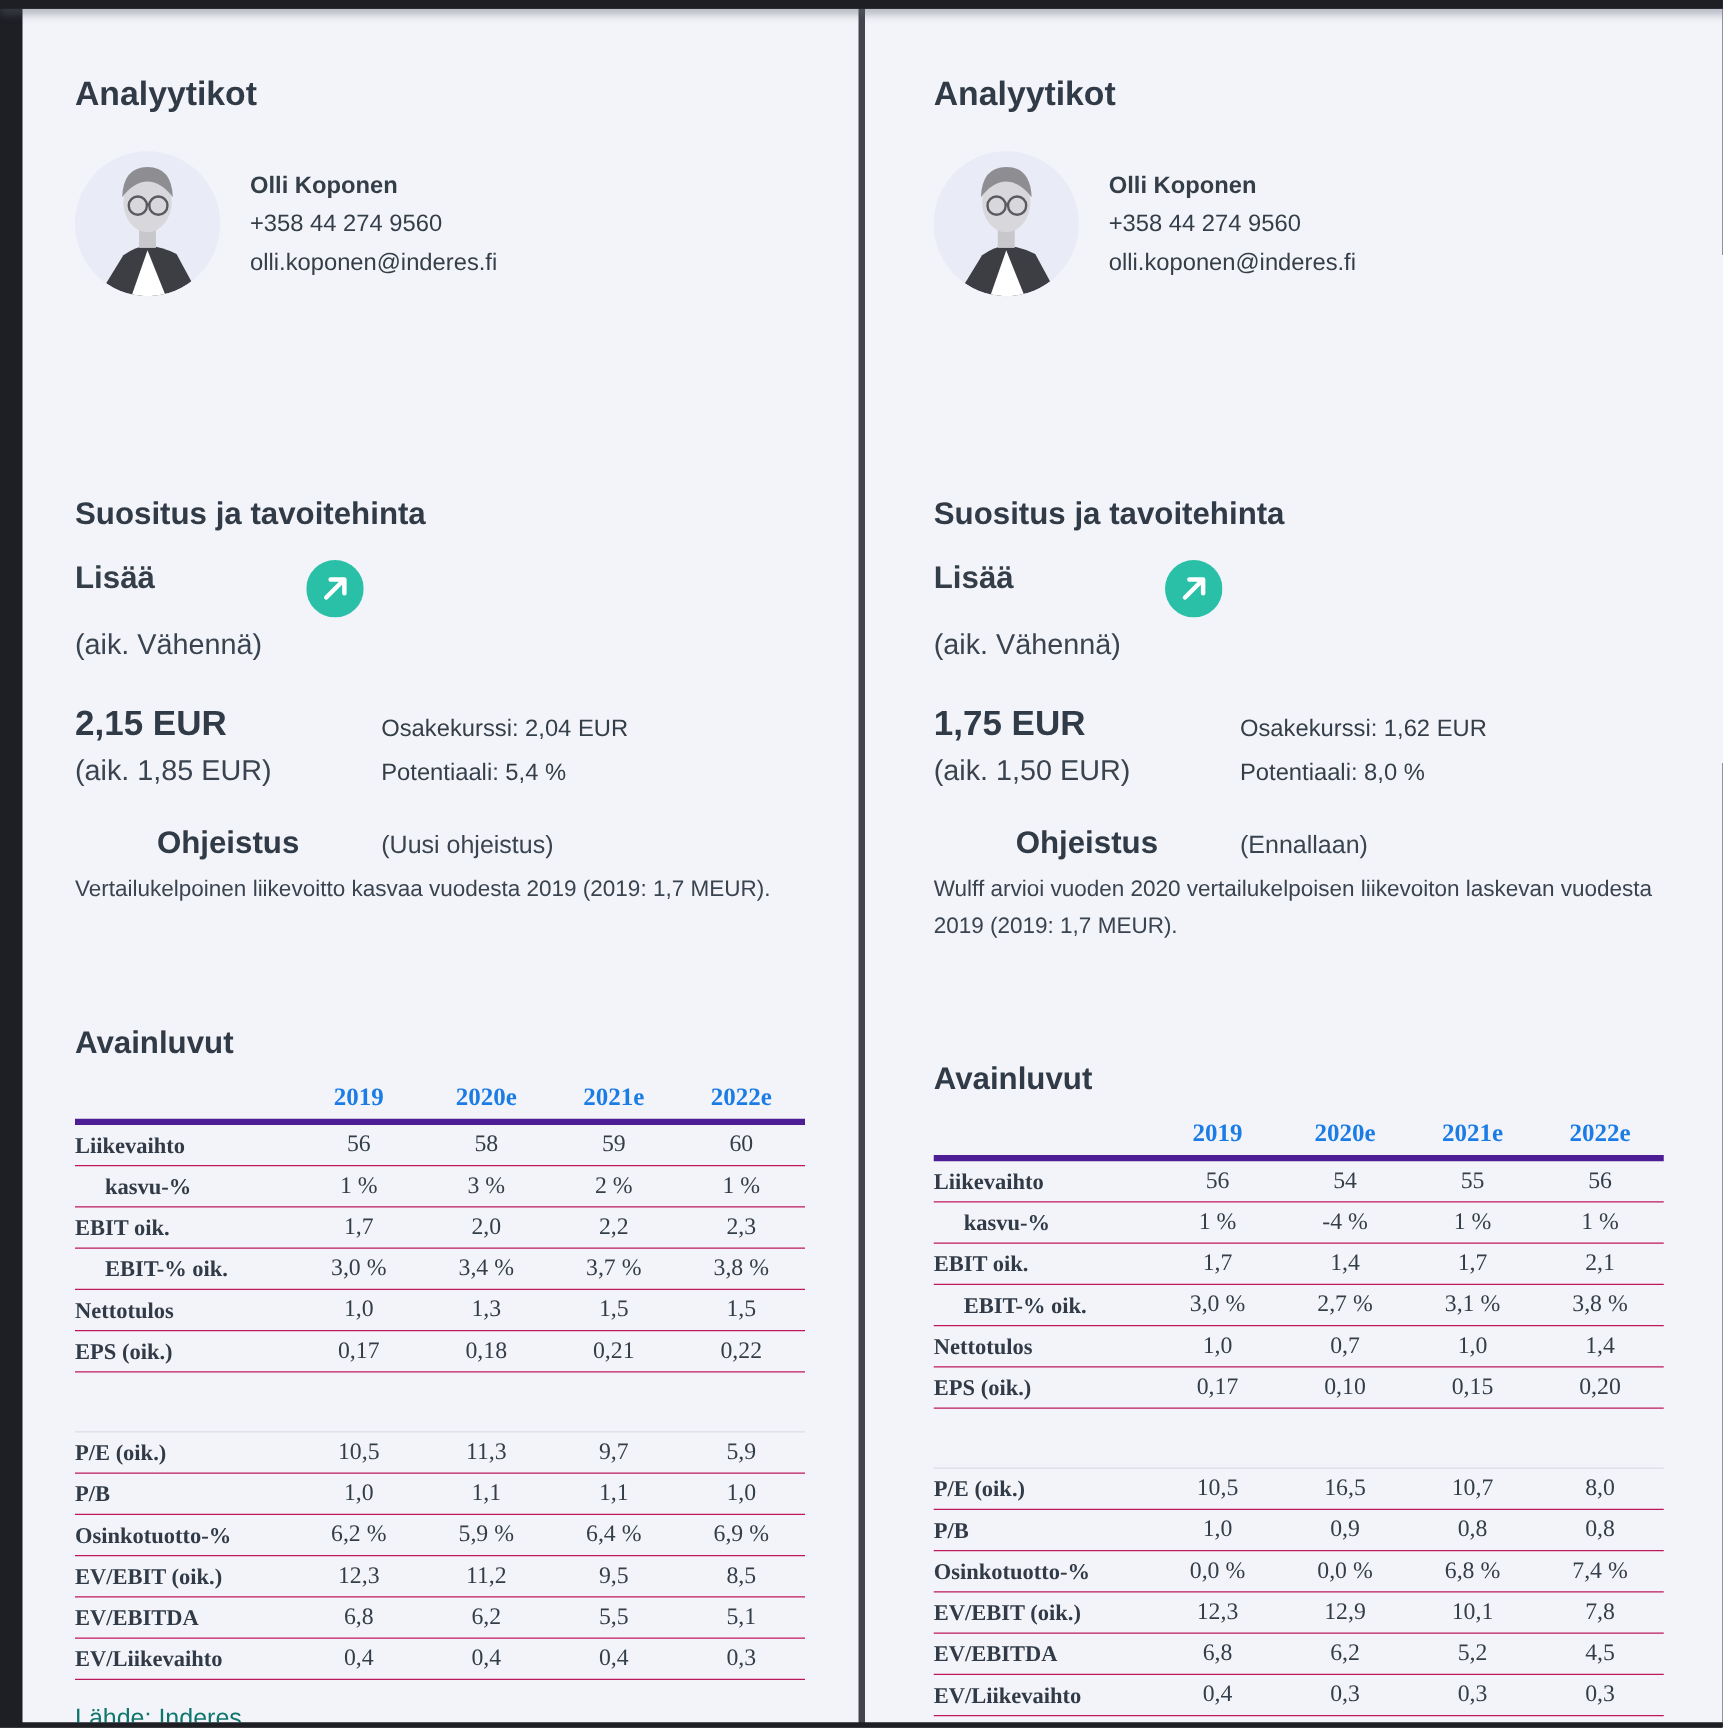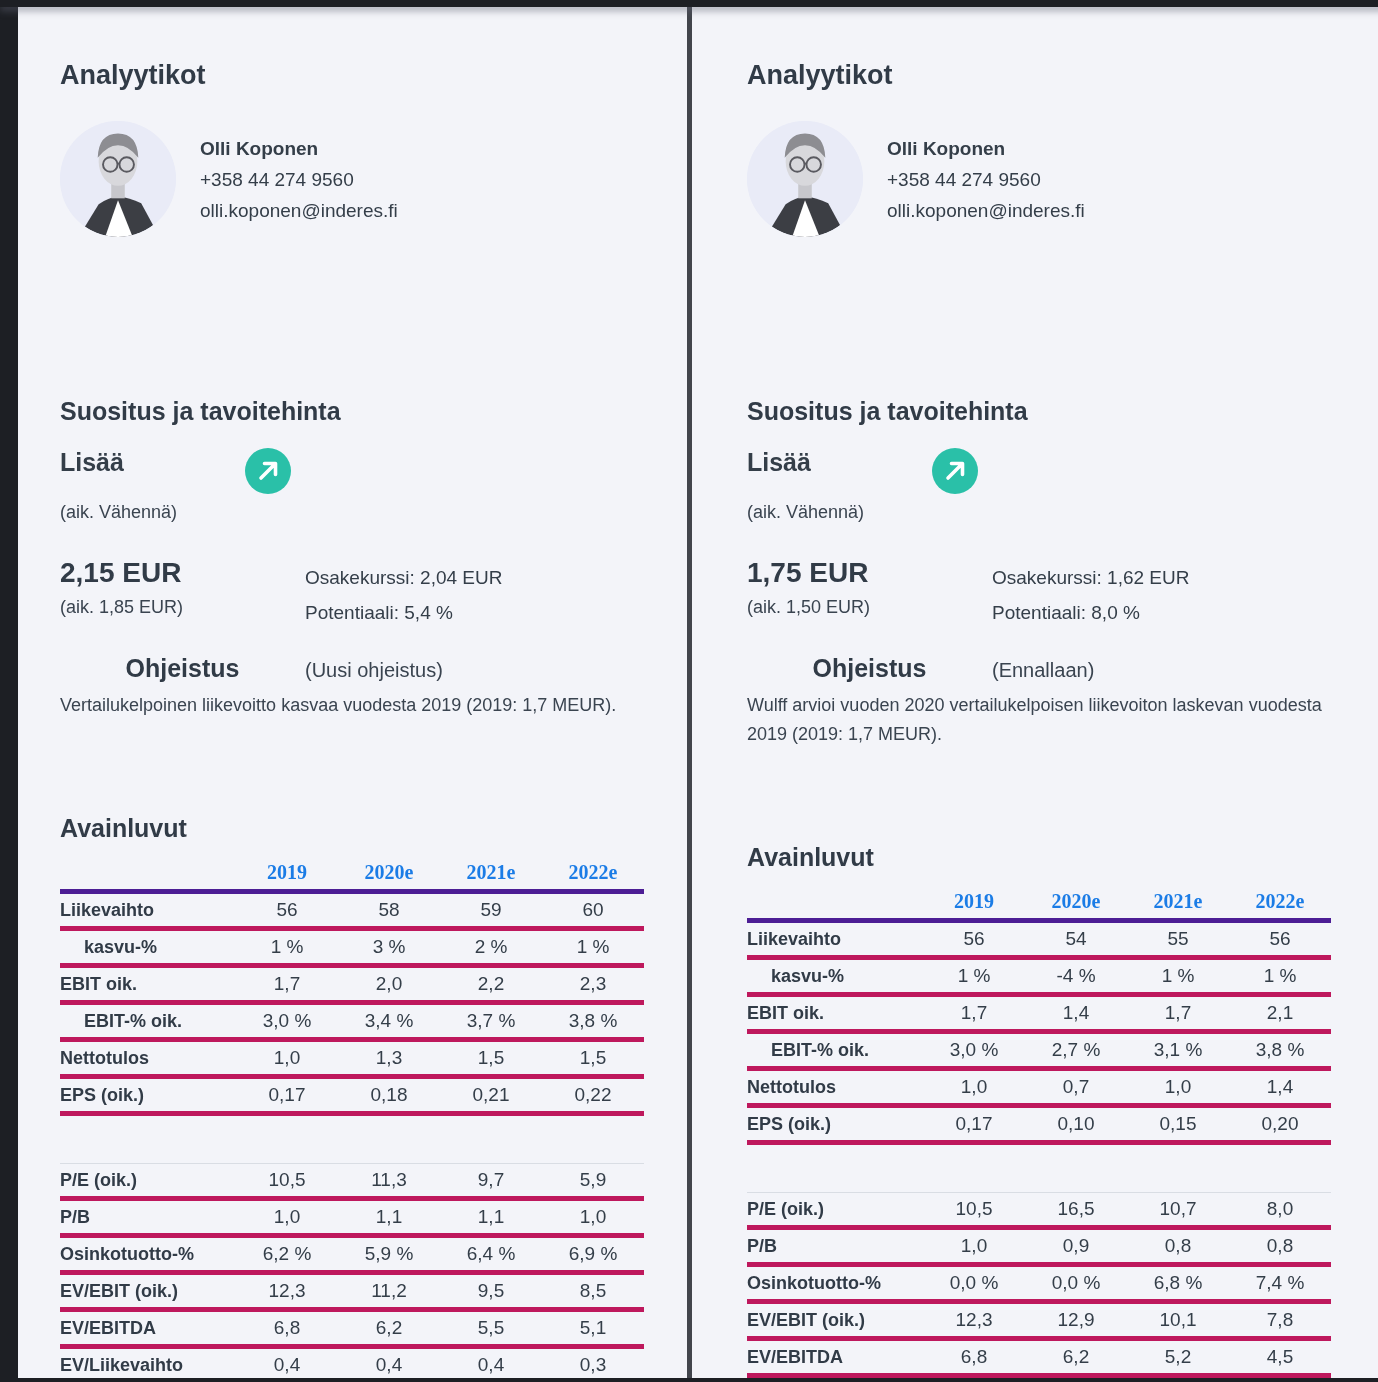--- a/index.html
+++ b/index.html
@@ -25,39 +25,39 @@
 
   .analyst-card{display:flex;margin-top:30px;}
   .avatar{width:116px;height:116px;border-radius:50%;overflow:hidden;flex:0 0 auto;background:#e9ebf7;}
   .analyst-info{margin-left:24px;padding-top:12px;font-size:19px;line-height:31px;}
   .analyst-name{font-weight:bold;}
 
   .reco-section{margin-top:160px;}
   .rating-row{display:flex;align-items:flex-start;margin-top:22px;}
   .rating-name{font-size:25px;font-weight:bold;width:185px;}
   .arrow-badge{width:46px;height:46px;flex:0 0 auto;}
-  .prev-note{font-size:18px;margin-top:8px;color:#3a4450;}
+  .prev-note{font-size:23px;margin-top:8px;color:#3a4450;}
 
   .price-row{display:flex;margin-top:34px;}
   .price-left{width:245px;}
   .target-price{font-size:28px;font-weight:bold;color:#313b47;}
   .price-right{font-size:19px;line-height:35px;padding-top:3px;}
 
   .guidance{margin-top:24px;}
   .g-head{display:flex;align-items:baseline;}
   .g-title{width:245px;flex:0 0 auto;text-align:center;}
   .g-status{font-size:20px;color:#3a4450;}
   .g-text{margin:8px 0 0 0;font-size:18px;line-height:29px;max-width:580px;color:#3a4450;}
 
   .kf-section{margin-top:94px;}
   .kf-table{margin-top:12px;max-width:584px;}
   .kf-header,.kf-row{display:grid;grid-template-columns:176px 1fr 1fr 1fr 1fr;align-items:center;}
   .kf-header{height:34px;border-bottom:5px solid #4c1d95;font-family:Liberation Serif, serif;}
   .kf-head-cell{color:#1b7ce6;font-weight:bold;font-size:20px;text-align:center;}
-  .kf-row{height:32px;border-bottom:5px solid #be185d;}
+  .kf-row{height:32px;border-bottom:1px solid #be185d;font-family:Liberation Serif, serif;}
   .kf-label{font-weight:bold;font-size:18px;color:#313b47;white-space:nowrap;}
   .kf-row.indent .kf-label{padding-left:24px;}
   .kf-val{font-size:19px;text-align:center;white-space:nowrap;}
   .kf-gap{height:47px;}
   .kf-group2{border-top:1px solid #d9dde4;}
   .source{margin-top:20px;font-size:20px;color:#0f766e;}
 </style>
 </head>
 <body>
 

